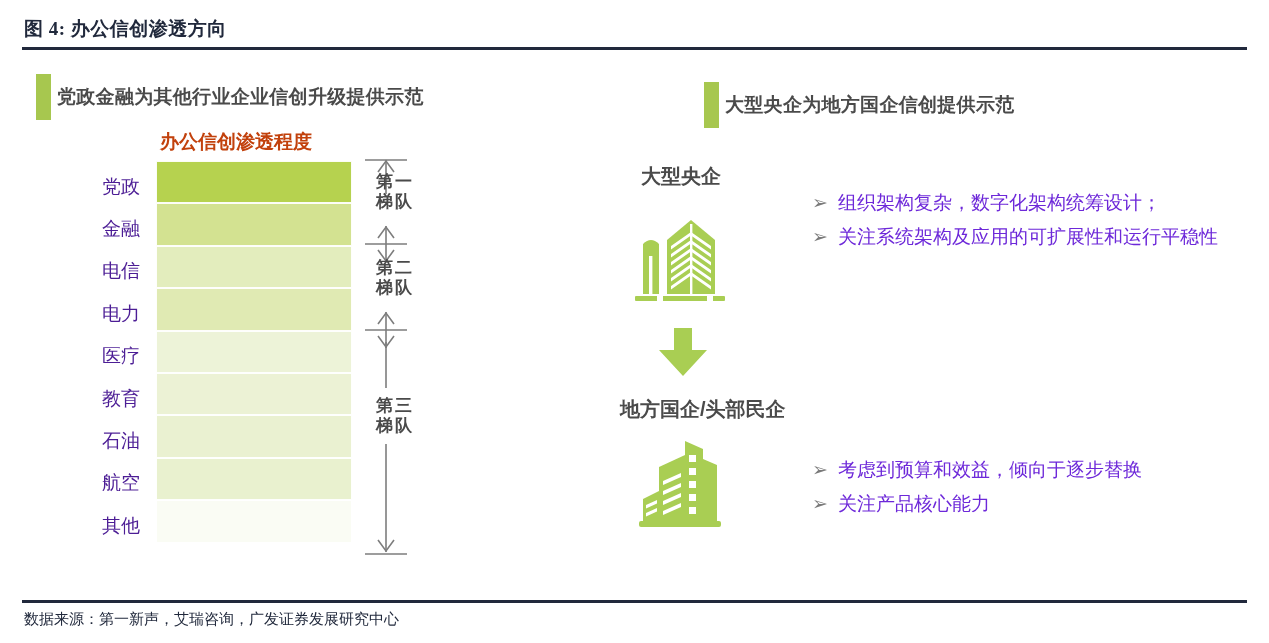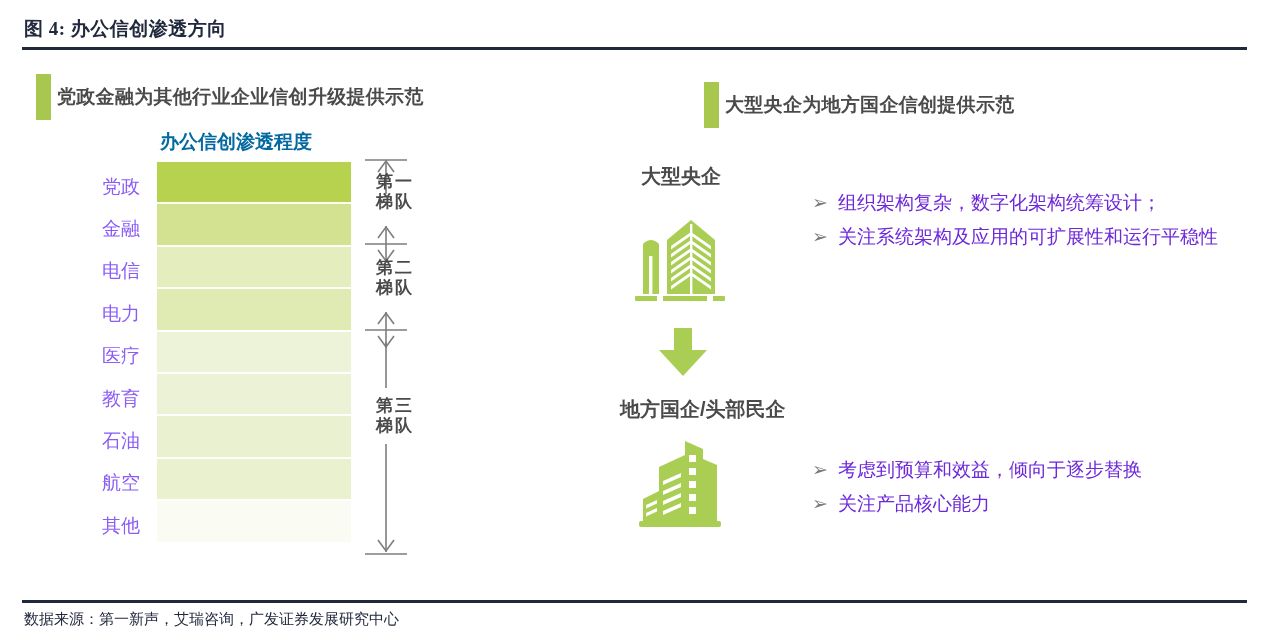--- a/index.html
+++ b/index.html
@@ -40,31 +40,31 @@
   .panel-head .htxt{
     margin-left:6px;font-size:19px;font-weight:700;color:#4a4a4a;
     white-space:nowrap;letter-spacing:.3px;
   }
   #head-left{left:36px;top:74px;}
   #head-right{left:704px;top:82px;}
 
   
   #chart-title{
     position:absolute;left:160px;top:129px;
-    font-size:19px;font-weight:700;color:#0369a1;white-space:nowrap;
+    font-size:19px;font-weight:700;color:#c2410c;white-space:nowrap;
   }
   #chart{
     position:absolute;left:68px;top:161px;width:310px;height:424px;
   }
   .chart-row{
     position:relative;height:42.4px;display:flex;align-items:center;
   }
   .row-label{
     width:88px;text-align:right;padding-right:16px;box-sizing:border-box;
-    font-size:19px;color:#8b5cf6;white-space:nowrap;margin-top:9px;
+    font-size:19px;color:#4c1d95;white-space:nowrap;margin-top:9px;
   }
   .row-bar{
     width:196px;height:42.4px;
     box-shadow:inset 0 0 0 1px rgba(255,255,255,.95);
   }
 
   
   #tiers{position:absolute;left:355px;top:152px;width:75px;height:440px;}
   #tiers svg{position:absolute;left:0;top:0;}
   .tier-label{

